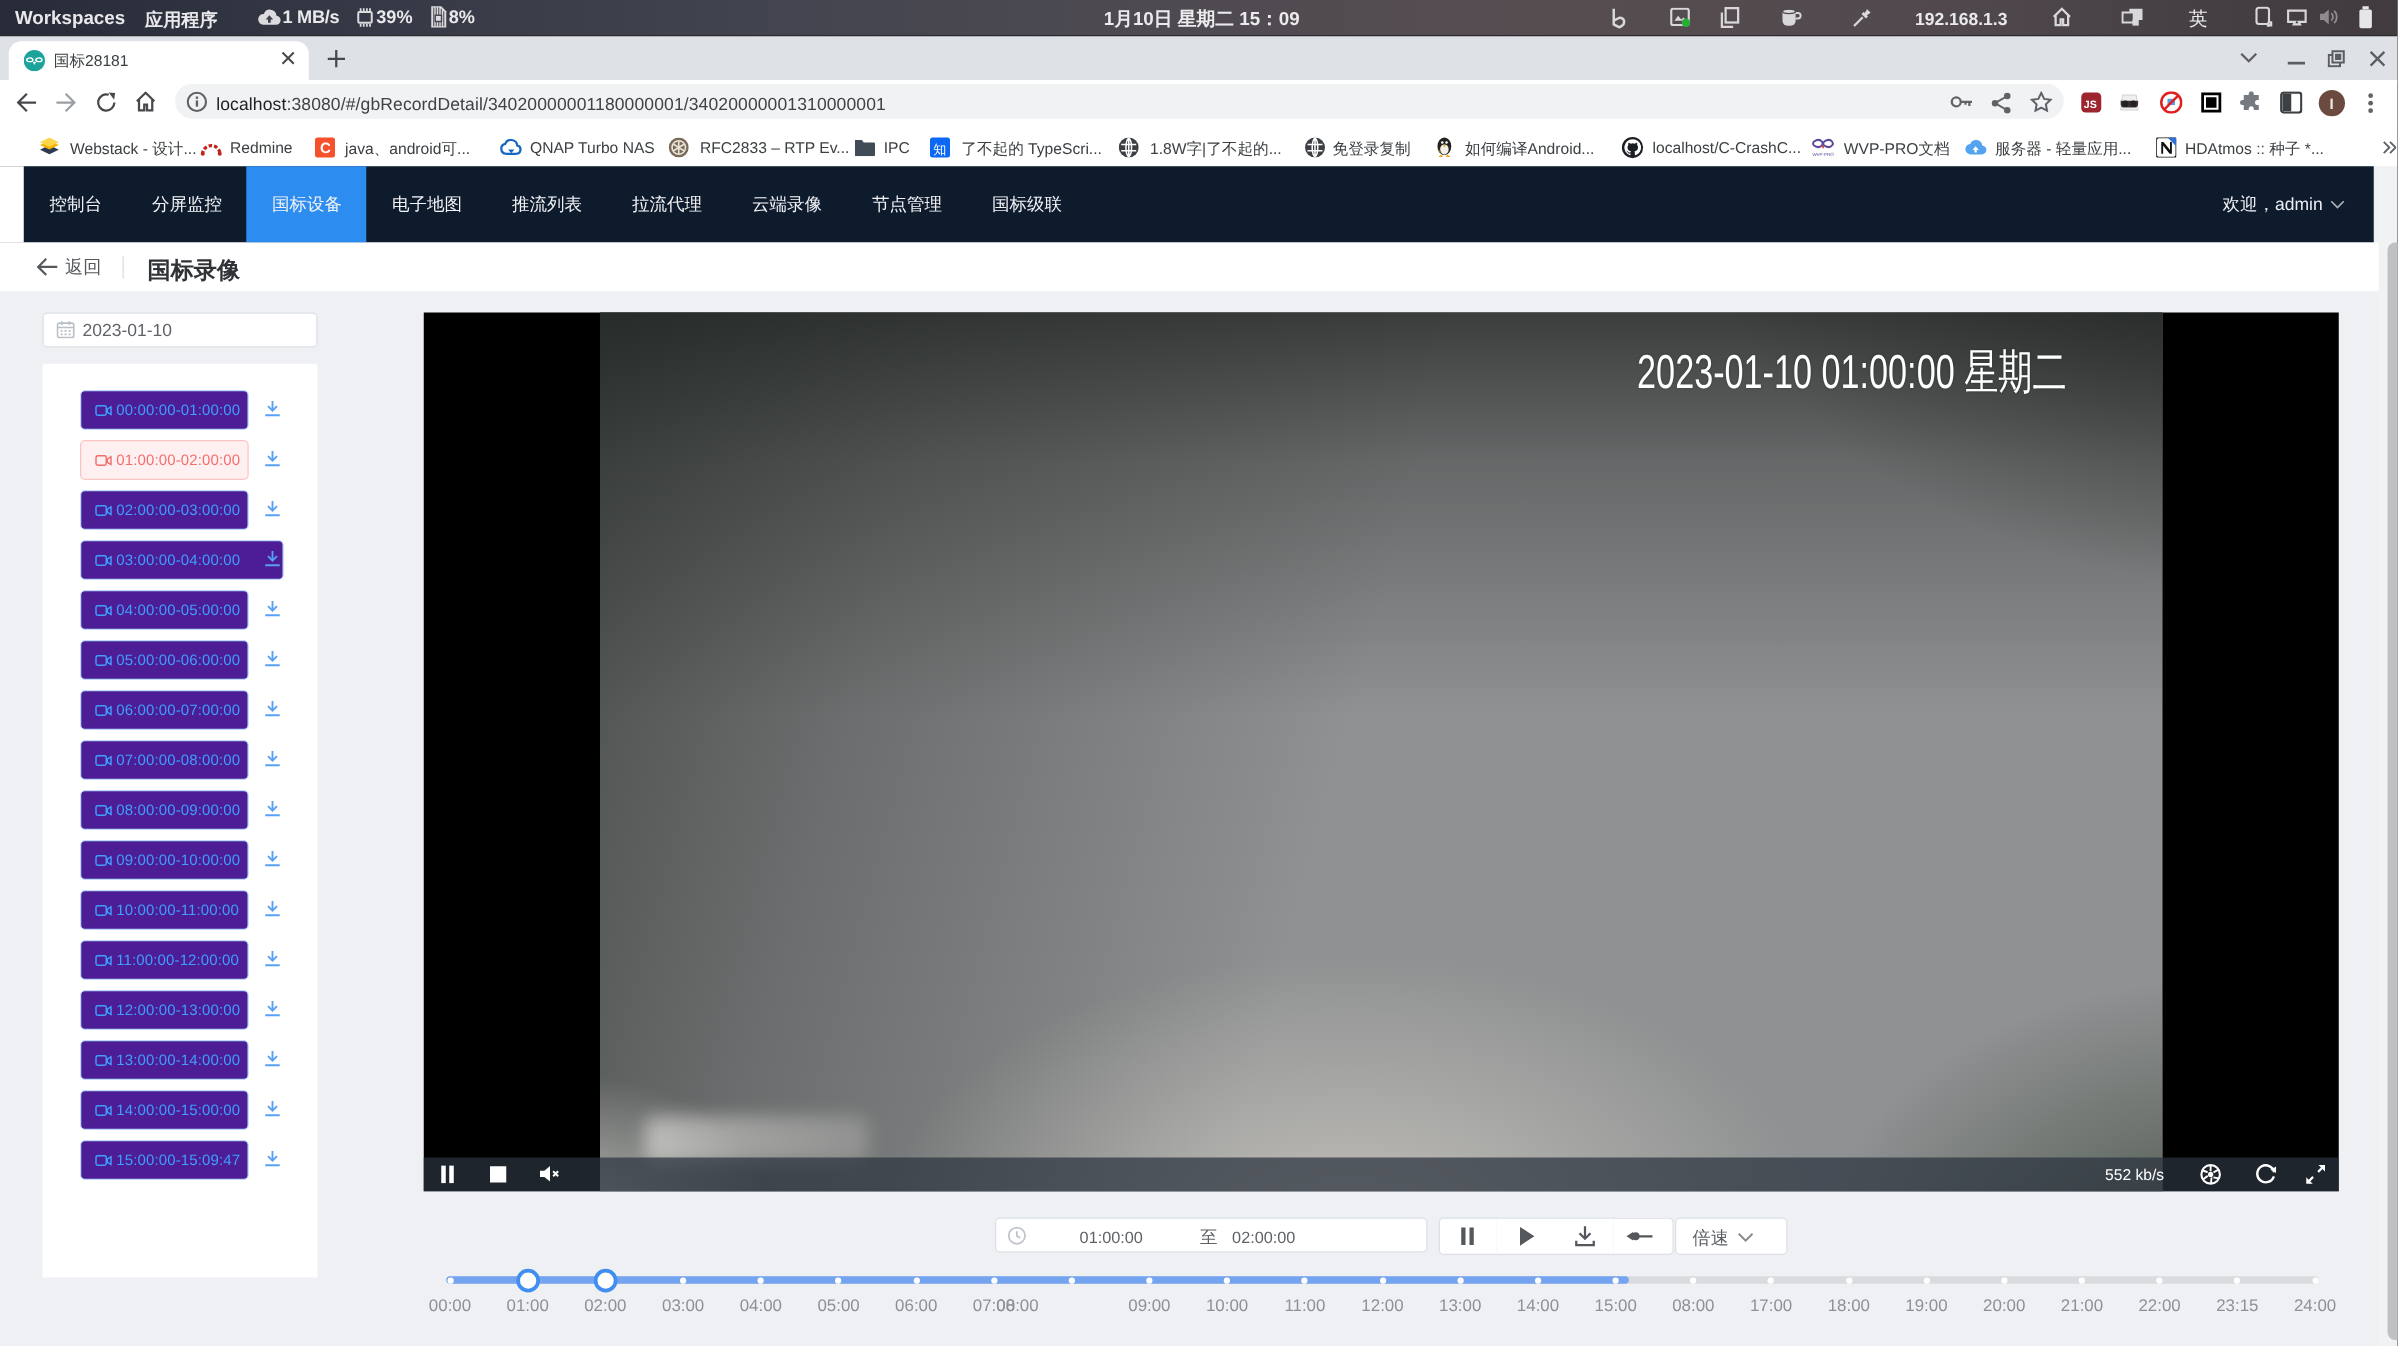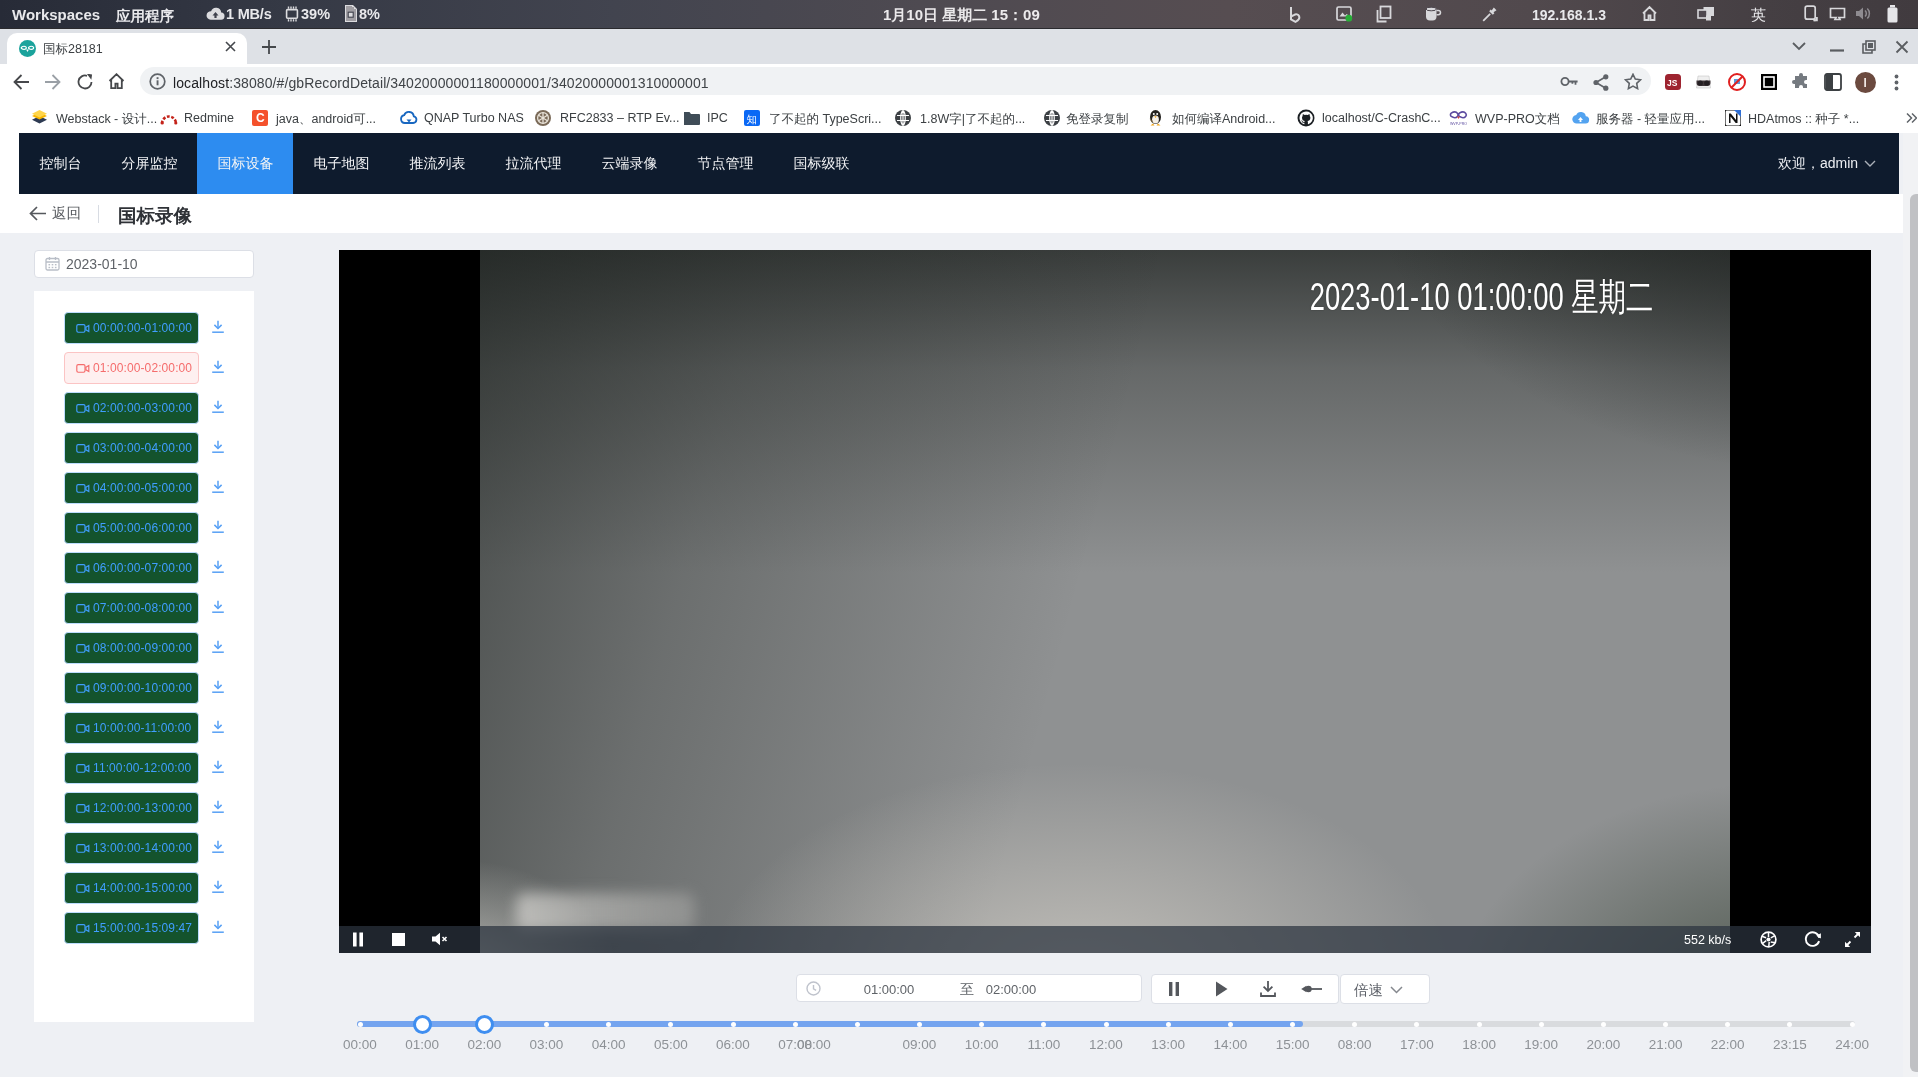--- a/index.html
+++ b/index.html
@@ -1,21 +1,21 @@
 <!DOCTYPE html>
 <html><head>
 <meta charset="utf-8">
 <style>
   html,body{margin:0;padding:0;}
   body{-webkit-font-smoothing:antialiased;width:1918px;height:1077px;overflow:hidden;font-family:"Liberation Sans",sans-serif;background:#eef0f4;}
   .ab{position:absolute;}
   #stage{position:relative;width:1918px;height:1077px;overflow:hidden;}
   .bkt{position:absolute;top:111px;font-size:12.5px;color:#3c4043;}
   .nvi{position:absolute;top:155px;font-size:14px;color:#f2f3f5;width:96px;text-align:center;}
-  .sbtn{position:absolute;left:64px;width:133px;height:30px;background:#14532d;border:1px solid #bcdcff;border-radius:4px;color:#409eff;font-size:12px;}
+  .sbtn{position:absolute;left:64px;width:133px;height:30px;background:#4c1d95;border:1px solid #bcdcff;border-radius:4px;color:#409eff;font-size:12px;}
   .dlic{position:absolute;left:210px;}
   .tlbl{position:absolute;top:1037px;width:60px;text-align:center;font-size:13.5px;color:#8d9196;}
   .tdot{position:absolute;top:1021.5px;width:5px;height:5px;border-radius:50%;background:#fff;}
 </style>
 </head>
 <body>
 <div id="stage">
 
 <div class="ab" id="sysbar" style="left:0;top:0;width:1918px;height:28px;background:linear-gradient(90deg,#272b37 0%,#363a46 16%,#42444f 32%,#4e4a51 48%,#564d51 64%,#51494d 80%,#453f43 92%,#413b3f 100%);"></div>
 
@@ -358,21 +358,21 @@
       </svg>
 <span style="position:absolute;left:28px;top:8px;letter-spacing:0.1px;">02:00:00-03:00:00</span>
     </div>
 <svg class="dlic" style="top:399px;" width="16" height="16" viewBox="0 0 16 16">
       <g fill="none" stroke="#57a0f5" stroke-width="1.5">
         <path d="M8 1.8v7.6"></path>
         <path d="M4.4 5.9L8 9.5l3.6-3.6"></path>
         <path d="M2.2 13.2h11.6"></path>
       </g>
     </svg>
-<div class="sbtn" style="top:432px;">
+<div class="sbtn" style="top:432px;padding-left:28px;">
 <svg style="position:absolute;left:11px;top:9.5px;" width="14" height="11" viewBox="0 0 14 11">
         <rect x="0.8" y="1.6" width="8.2" height="7.6" rx="1.4" fill="none" stroke="#409eff" stroke-width="1.15"></rect>
         <path fill="none" stroke="#409eff" stroke-width="1.15" d="M9.9 4.2l2.9-1.7v6l-2.9-1.7z"></path>
       </svg>
 <span style="position:absolute;left:28px;top:8px;letter-spacing:0.1px;">03:00:00-04:00:00</span>
     </div>
 <svg class="dlic" style="top:439px;" width="16" height="16" viewBox="0 0 16 16">
       <g fill="none" stroke="#57a0f5" stroke-width="1.5">
         <path d="M8 1.8v7.6"></path>
         <path d="M4.4 5.9L8 9.5l3.6-3.6"></path>

